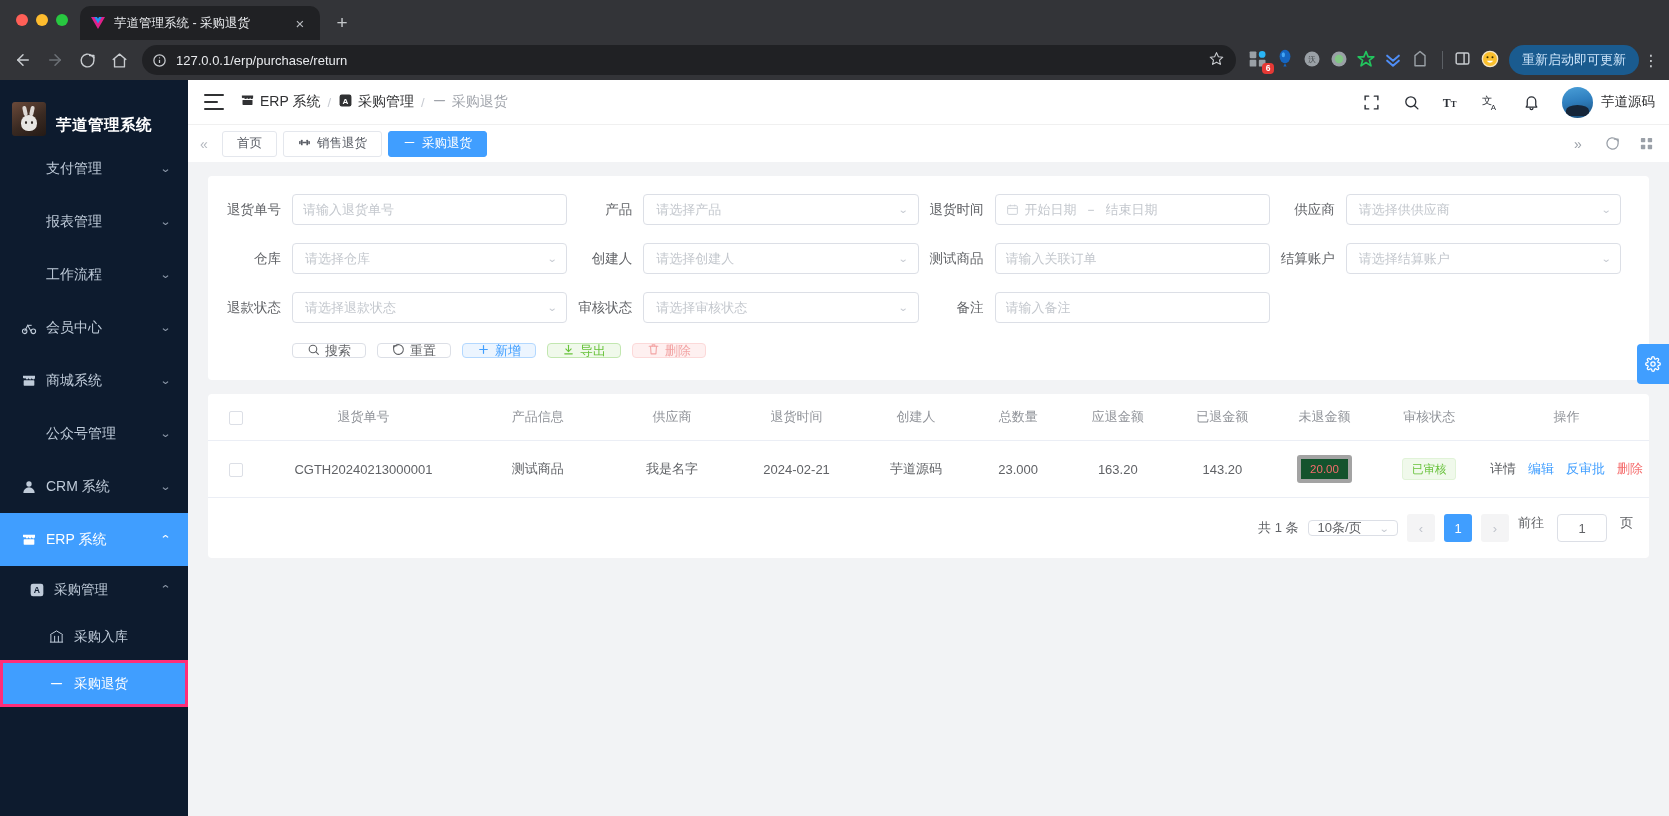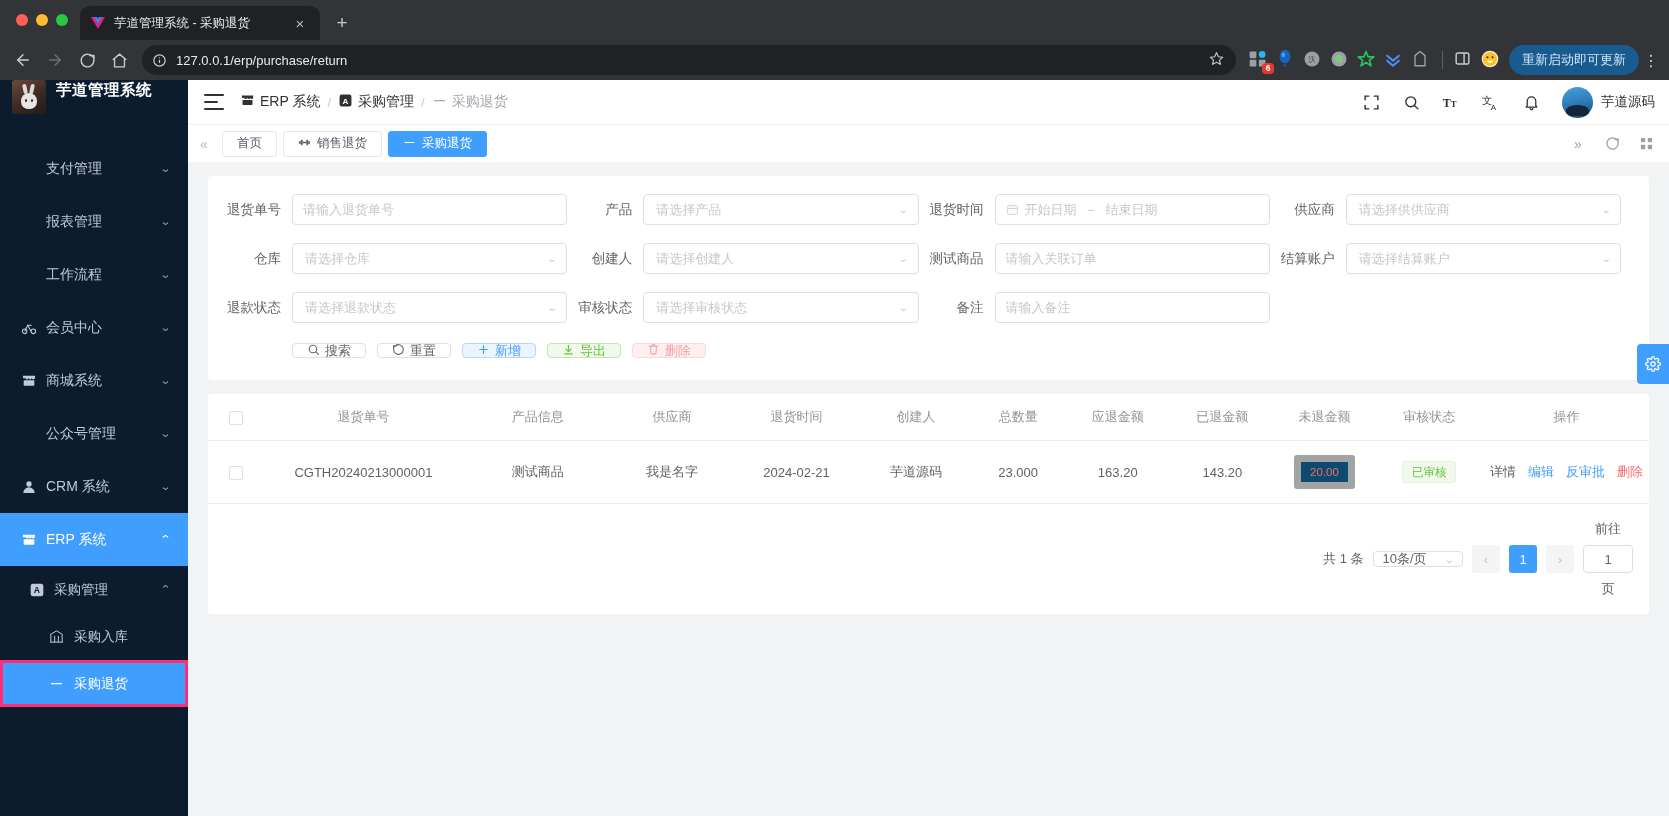--- a/index.html
+++ b/index.html
@@ -69,21 +69,21 @@
     white-space: nowrap; cursor: pointer;
   }
   .kebab { color: #c9ccd0; font-size: 16px; width: 20px; text-align: center; cursor: pointer; }
   
   .viewport { flex: 1; display: flex; background: #f2f3f5; overflow: hidden; position: relative; }
   
   .sidebar {
     width: 188px; flex: 0 0 188px; background: #0d1b2e; color: #bfcbd9;
     overflow: hidden; display: flex; flex-direction: column;
   }
-  .logo-row { height: 56px; display: flex; align-items: flex-start; padding: 0 12px; gap: 10px; }
+  .logo-row { height: 56px; display: flex; align-items: flex-end; padding: 0 12px; gap: 10px; }
   .logo-img {
     width: 34px; height: 34px; flex: 0 0 34px; border-radius: 3px;
     background: linear-gradient(150deg,#6b4a3a 0%,#3a2a22 55%,#241a15 100%);
     position: relative; overflow: hidden;
   }
   .bunny { position: absolute; left: 7px; top: 4px; width: 20px; height: 26px; }
   .bunny-body { position: absolute; left: 2px; top: 9px; width: 16px; height: 16px; background: #e8e6e3; border-radius: 50% 50% 45% 45%; }
   .bunny-ear { position: absolute; width: 4px; height: 10px; background: #ded9d5; border-radius: 3px; top: 0; }
   .bunny-ear.l { left: 4px; transform: rotate(-12deg); }
   .bunny-ear.r { left: 11px; transform: rotate(12deg); }
@@ -196,42 +196,42 @@
     text-align: center; white-space: nowrap;
   }
   .chk {
     width: 14px; height: 14px; border: 1px solid #dcdfe6; border-radius: 2px;
     background: #fff; display: inline-block; vertical-align: middle; cursor: pointer;
   }
   .tag {
     display: inline-block; font-size: 11.5px; padding: 2px 9px; border-radius: 3px;
     line-height: 16px;
   }
-  .tag.danger { color: #f56c6c; background: #0c4a6e; border: 7px solid #a3a3a3; text-align: right; }
+  .tag.danger { color: #f56c6c; background: #14532d; border: 4px solid #a3a3a3; text-align: right; }
   .tag.success { color: #67c23a; background: #f0f9eb; border: 1px solid #e1f3d8; }
   .ops { display: flex; gap: 12px; justify-content: center; align-items: center; }
   .op { font-size: 13px; cursor: pointer; }
   .op.plain { color: #606266; }
   .op.blue { color: #409eff; }
   .op.red { color: #f56c6c; }
   
   .pager { display: flex; align-items: center; justify-content: flex-end; gap: 9px; padding: 16px 16px 16px 0; }
   .pg-total { font-size: 13px; color: #606266; }
   .pg-select {
     height: 16px; border: 1px solid #dcdfe6; border-radius: 4px; display: flex;
     align-items: center; padding: 0 9px; gap: 18px; font-size: 13px; color: #606266; cursor: pointer;
   }
   .pg-select .caret { color: #c6cad1; font-size: 10px; transform: scaleX(1.3); }
   .pg-btn {
     min-width: 28px; height: 28px; border-radius: 3px; background: #f4f4f5; color: #c0c4cc;
     display: flex; align-items: center; justify-content: center; font-size: 13px; cursor: pointer;
   }
   .pg-btn.num { color: #606266; background: #f4f4f5; }
   .pg-btn.num.active { background: #409eff; color: #fff; }
-  .pg-jump { display: flex; align-items: center; gap: 7px; font-size: 13px; color: #606266; flex-direction: column; }
+  .pg-jump { display: flex; align-items: flex-start; gap: 13px; font-size: 13px; color: #606266; }
   .pg-input {
     width: 50px; height: 28px; border: 1px solid #dcdfe6; border-radius: 4px;
     text-align: center; font-size: 13px; color: #606266; display: flex;
     align-items: center; justify-content: center;
   }
   .gear-fab {
     position: absolute; right: 0; top: 182px; width: 32px; height: 40px;
     background: #409eff; border-radius: 4px 0 0 4px; display: flex;
     align-items: center; justify-content: center; color: #fff; cursor: pointer;
   }

